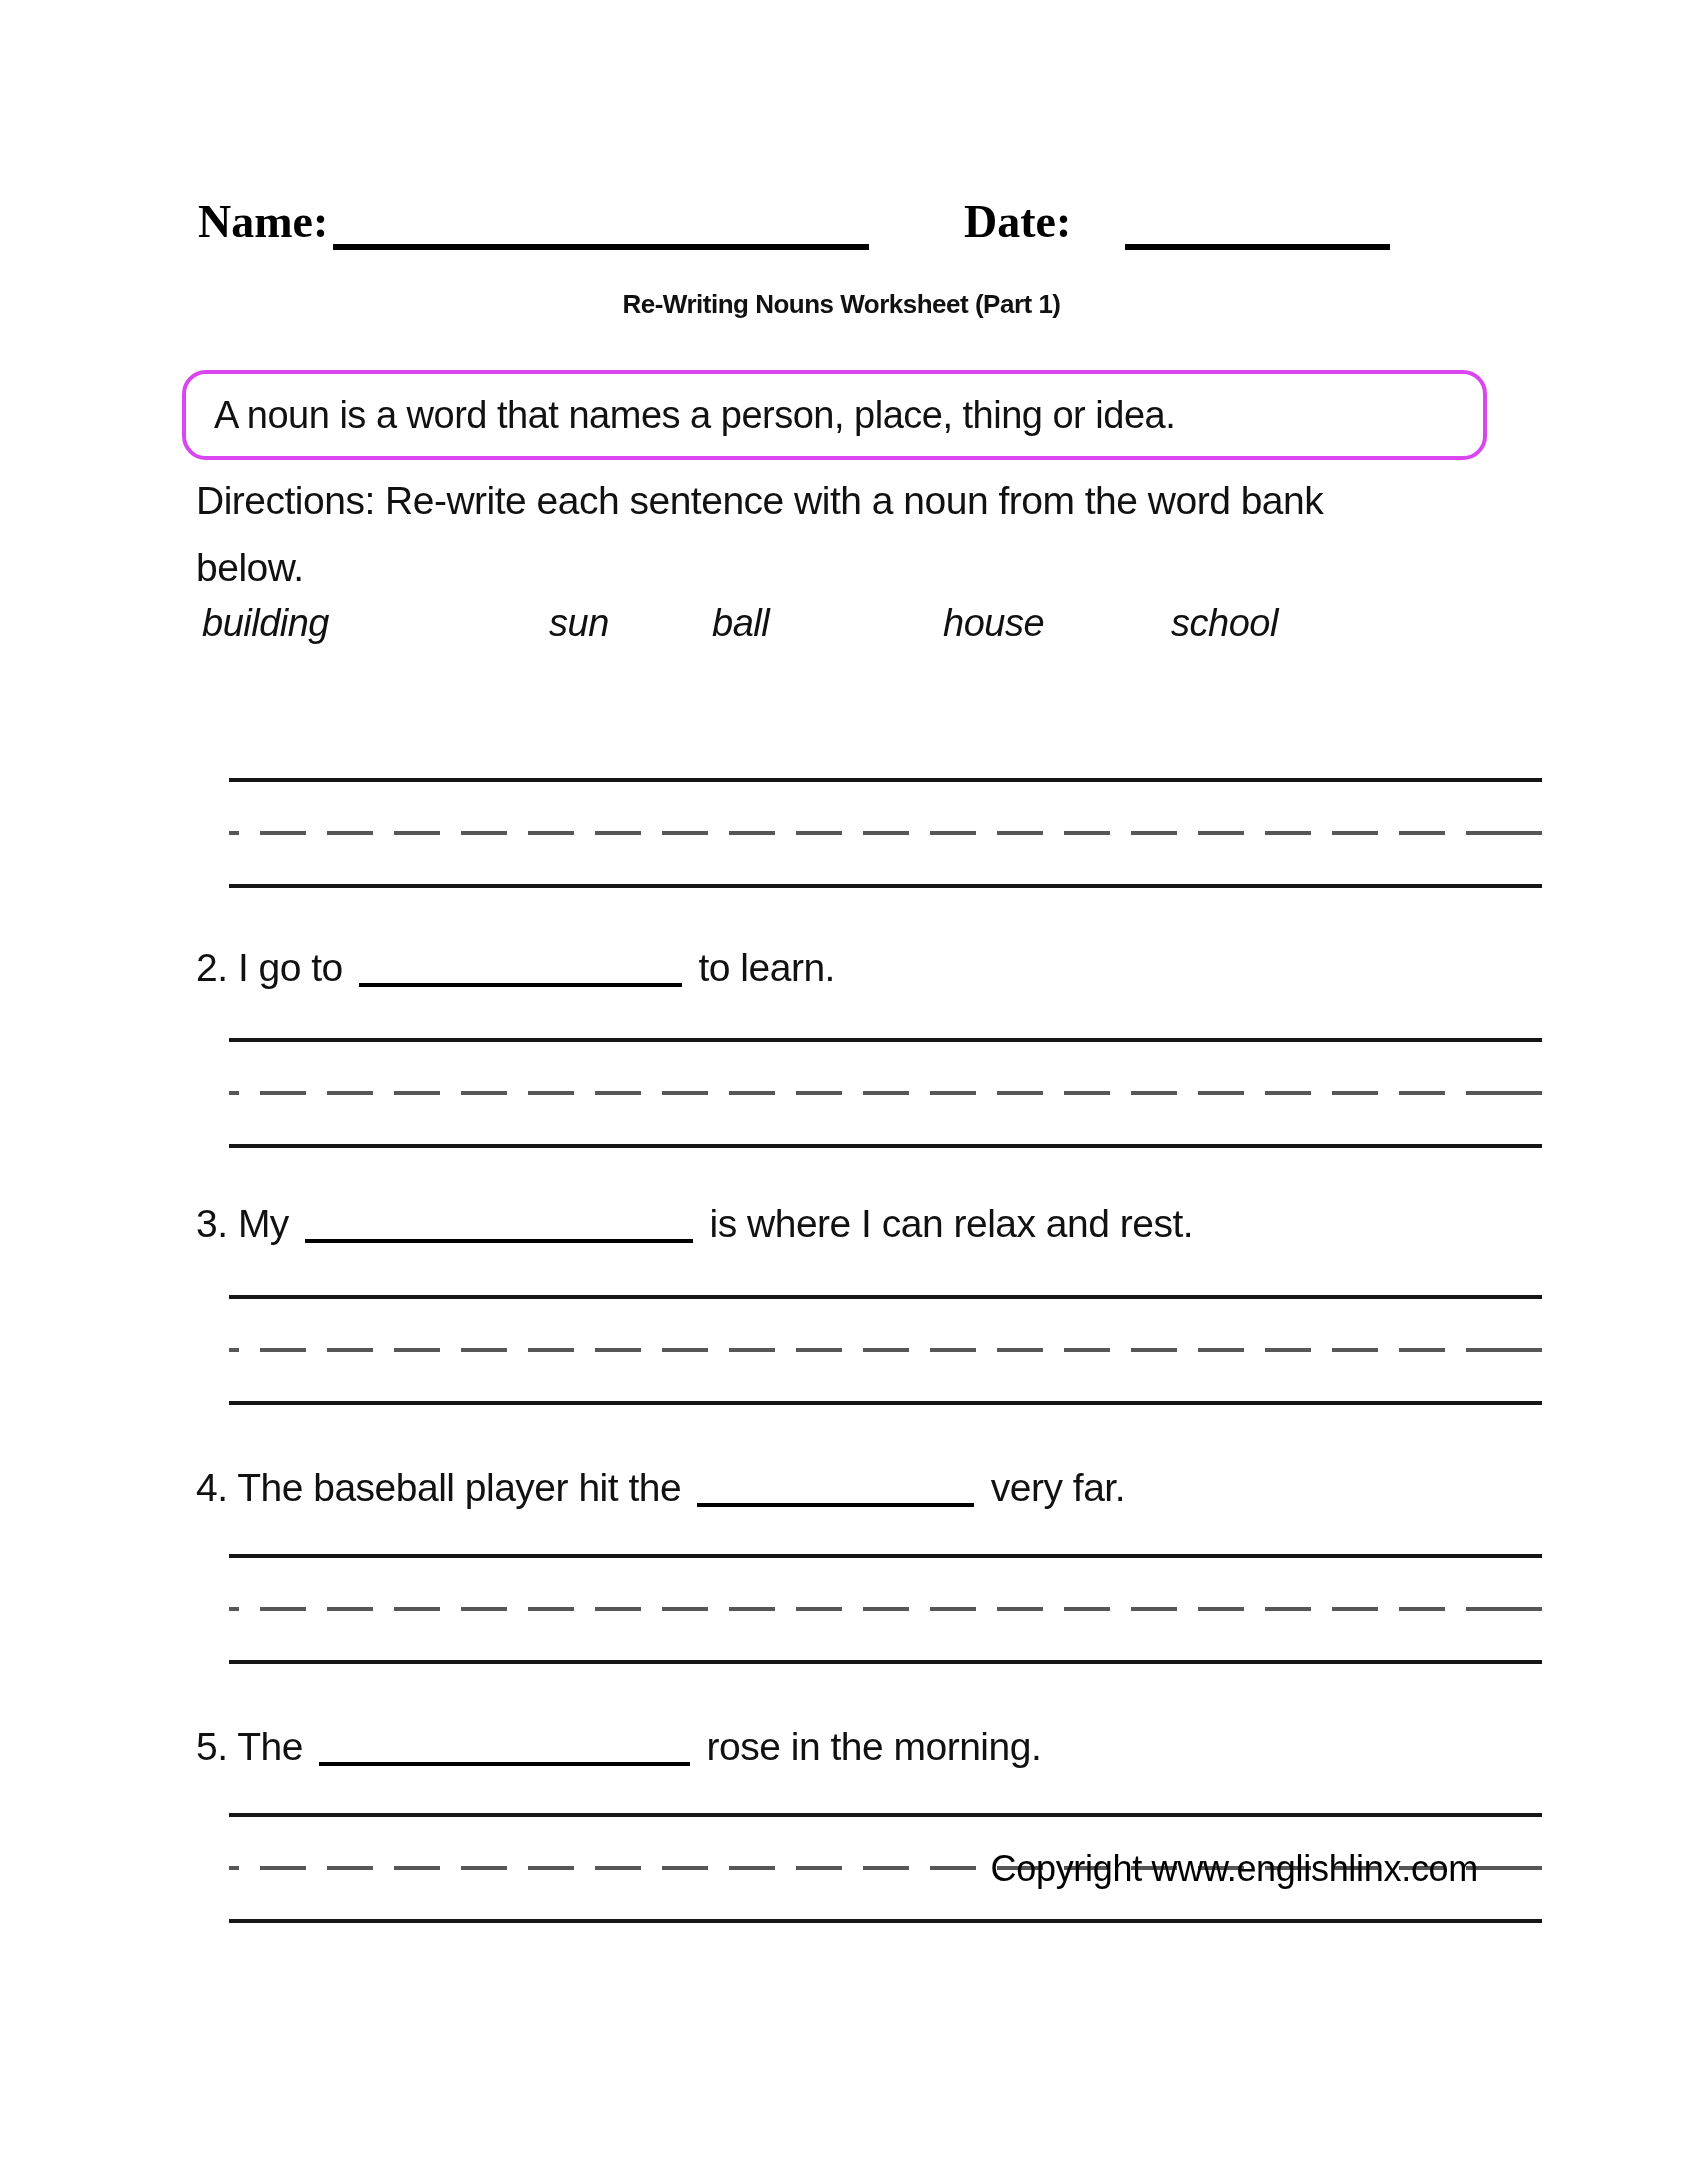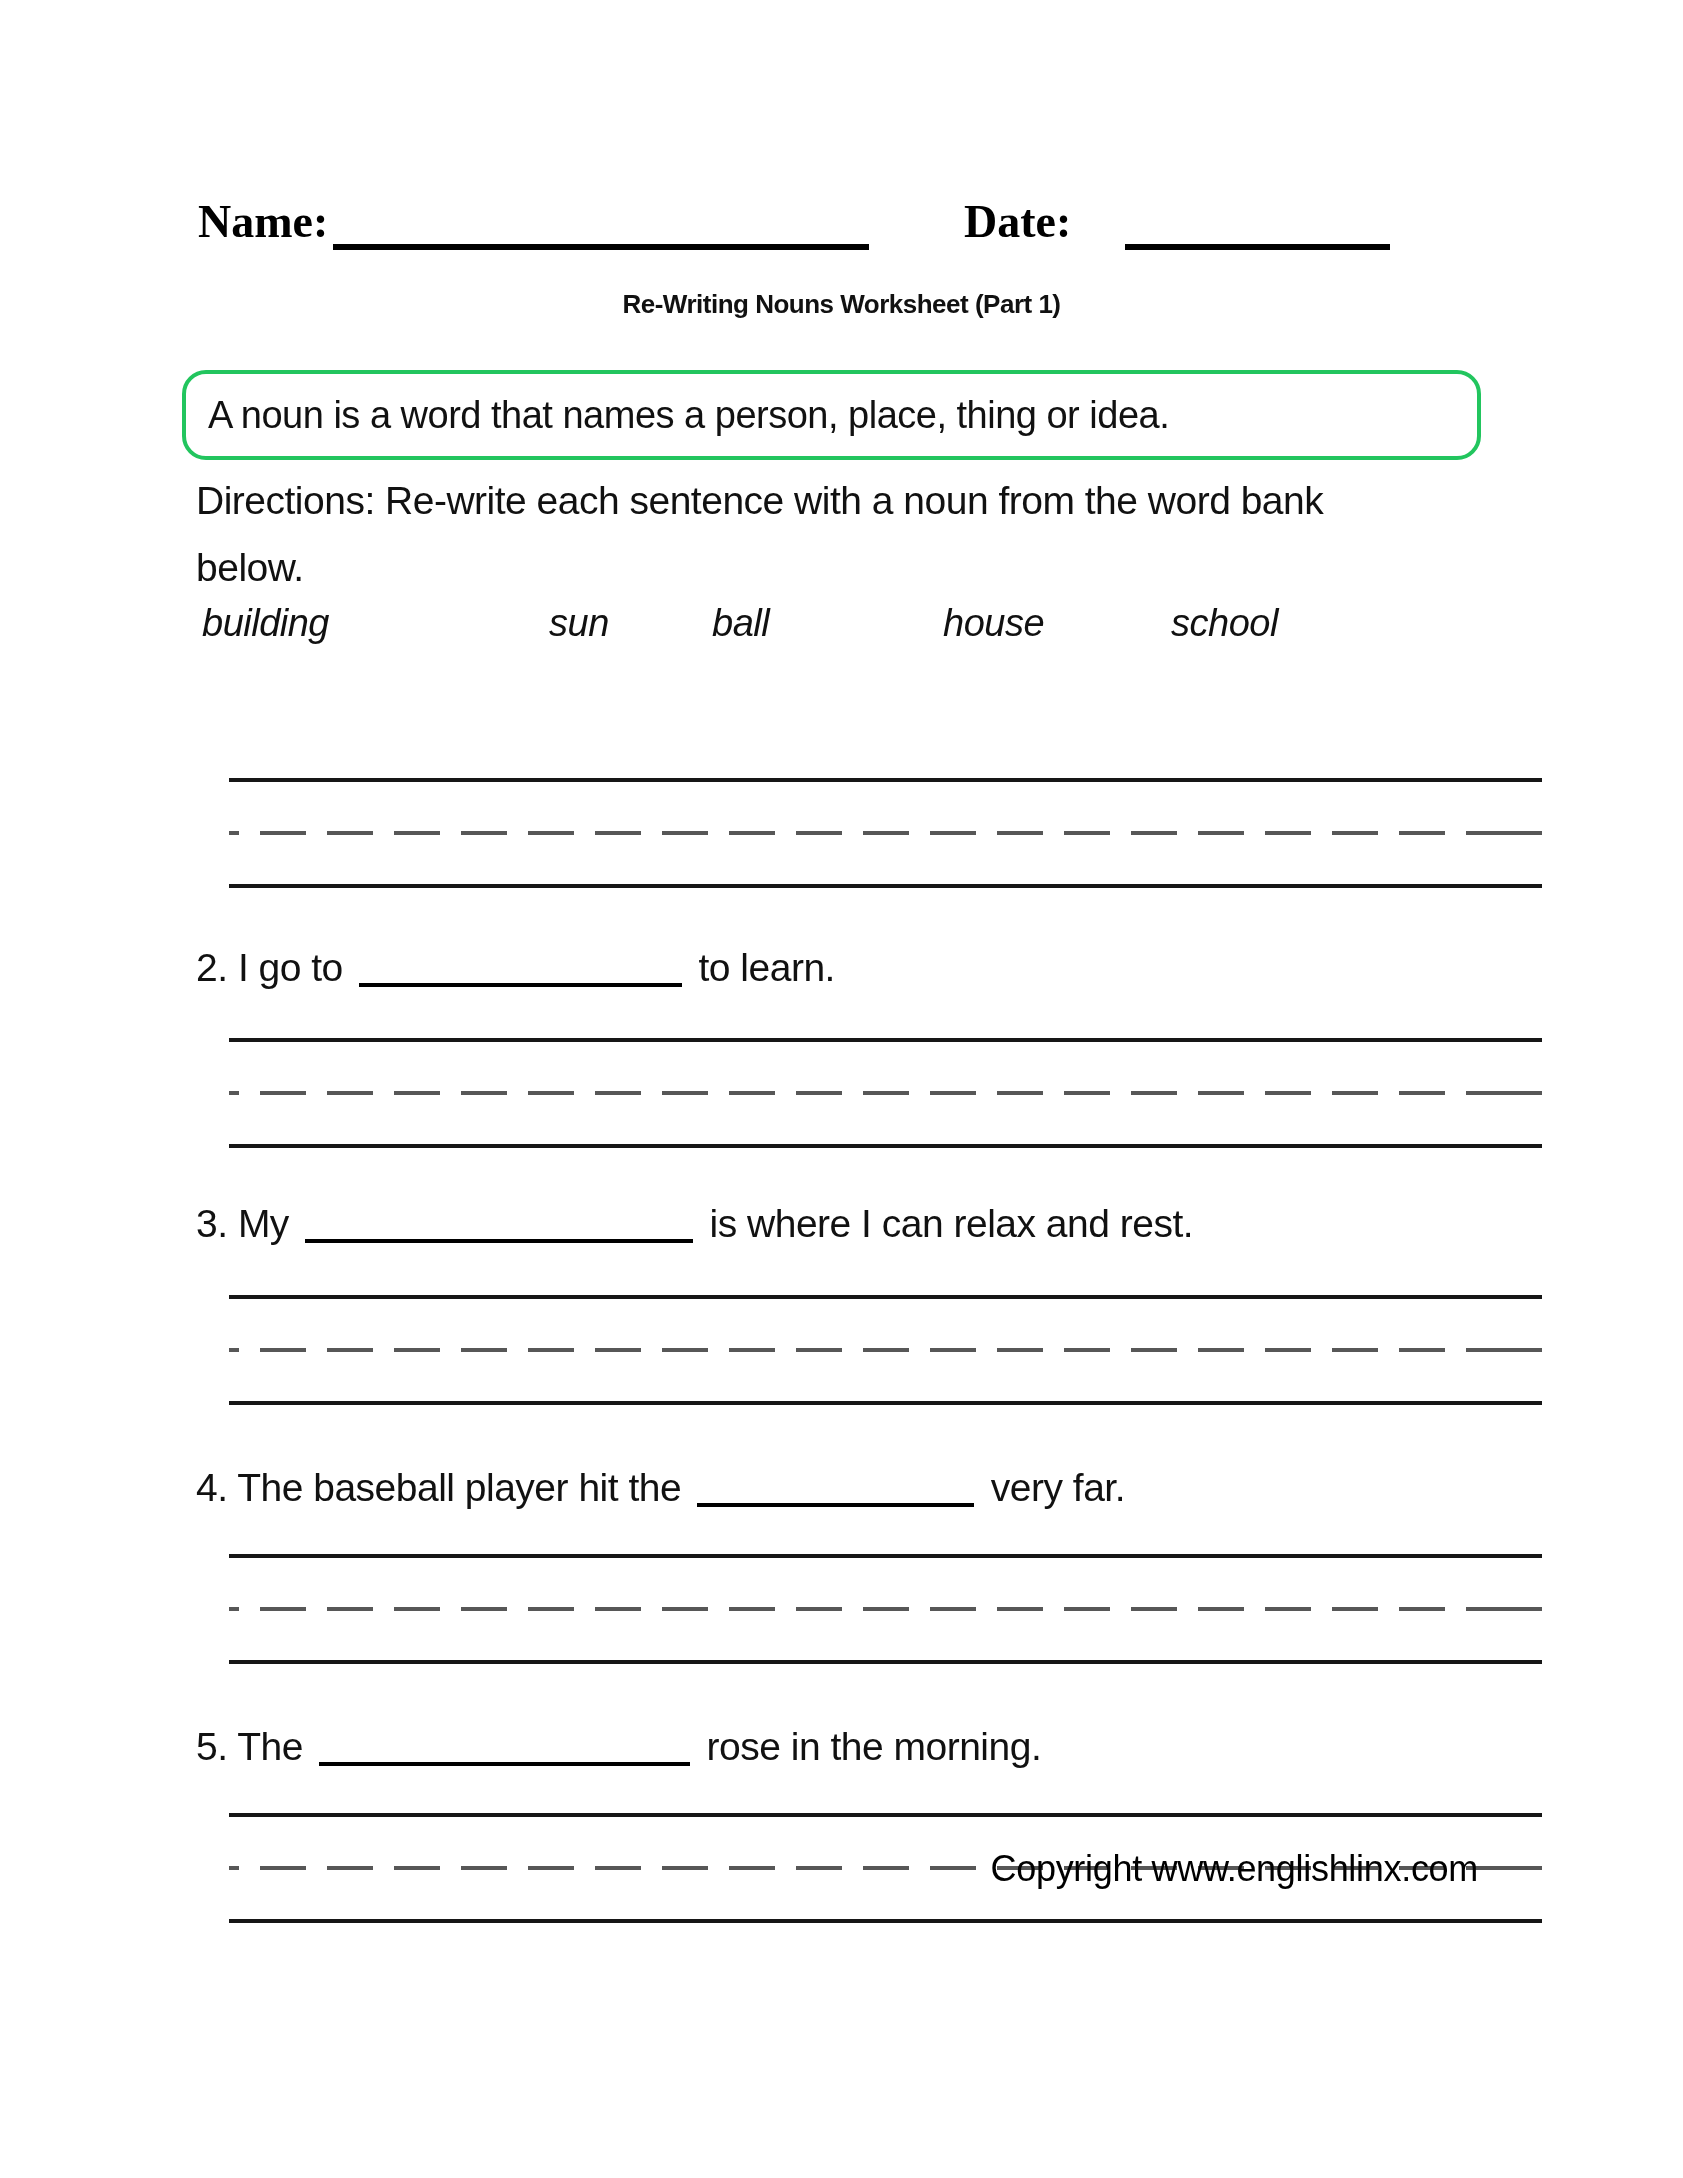--- a/index.html
+++ b/index.html
@@ -23,22 +23,22 @@
   .name-line{left:333px;width:536px;}
   .date-line{left:1125px;width:265px;}
   
   .title{
     position:absolute;top:289px;left:0;width:100%;
     text-align:center;font-size:26px;font-weight:700;letter-spacing:-0.5px;
   }
   
   .def-box{
     position:absolute;left:182px;top:370px;width:1269px;height:82px;
-    border:4px solid #22c55e;border-radius:24px;
-    display:flex;align-items:center;padding-left:22px;
+    border:4px solid #d946ef;border-radius:24px;
+    display:flex;align-items:center;padding-left:28px;
     box-sizing:content-box;
   }
   .def-box .txt{font-size:38px;letter-spacing:-0.5px;}
   
   .dir-line{position:absolute;left:196px;font-size:39px;letter-spacing:-0.5px;white-space:nowrap;}
   .dir1{top:479px;}
   .dir2{top:546px;}
   
   .wordbank{position:absolute;top:602px;left:0;width:100%;height:50px;}
   .wb{position:absolute;font-size:38px;font-style:italic;letter-spacing:-0.5px;}

